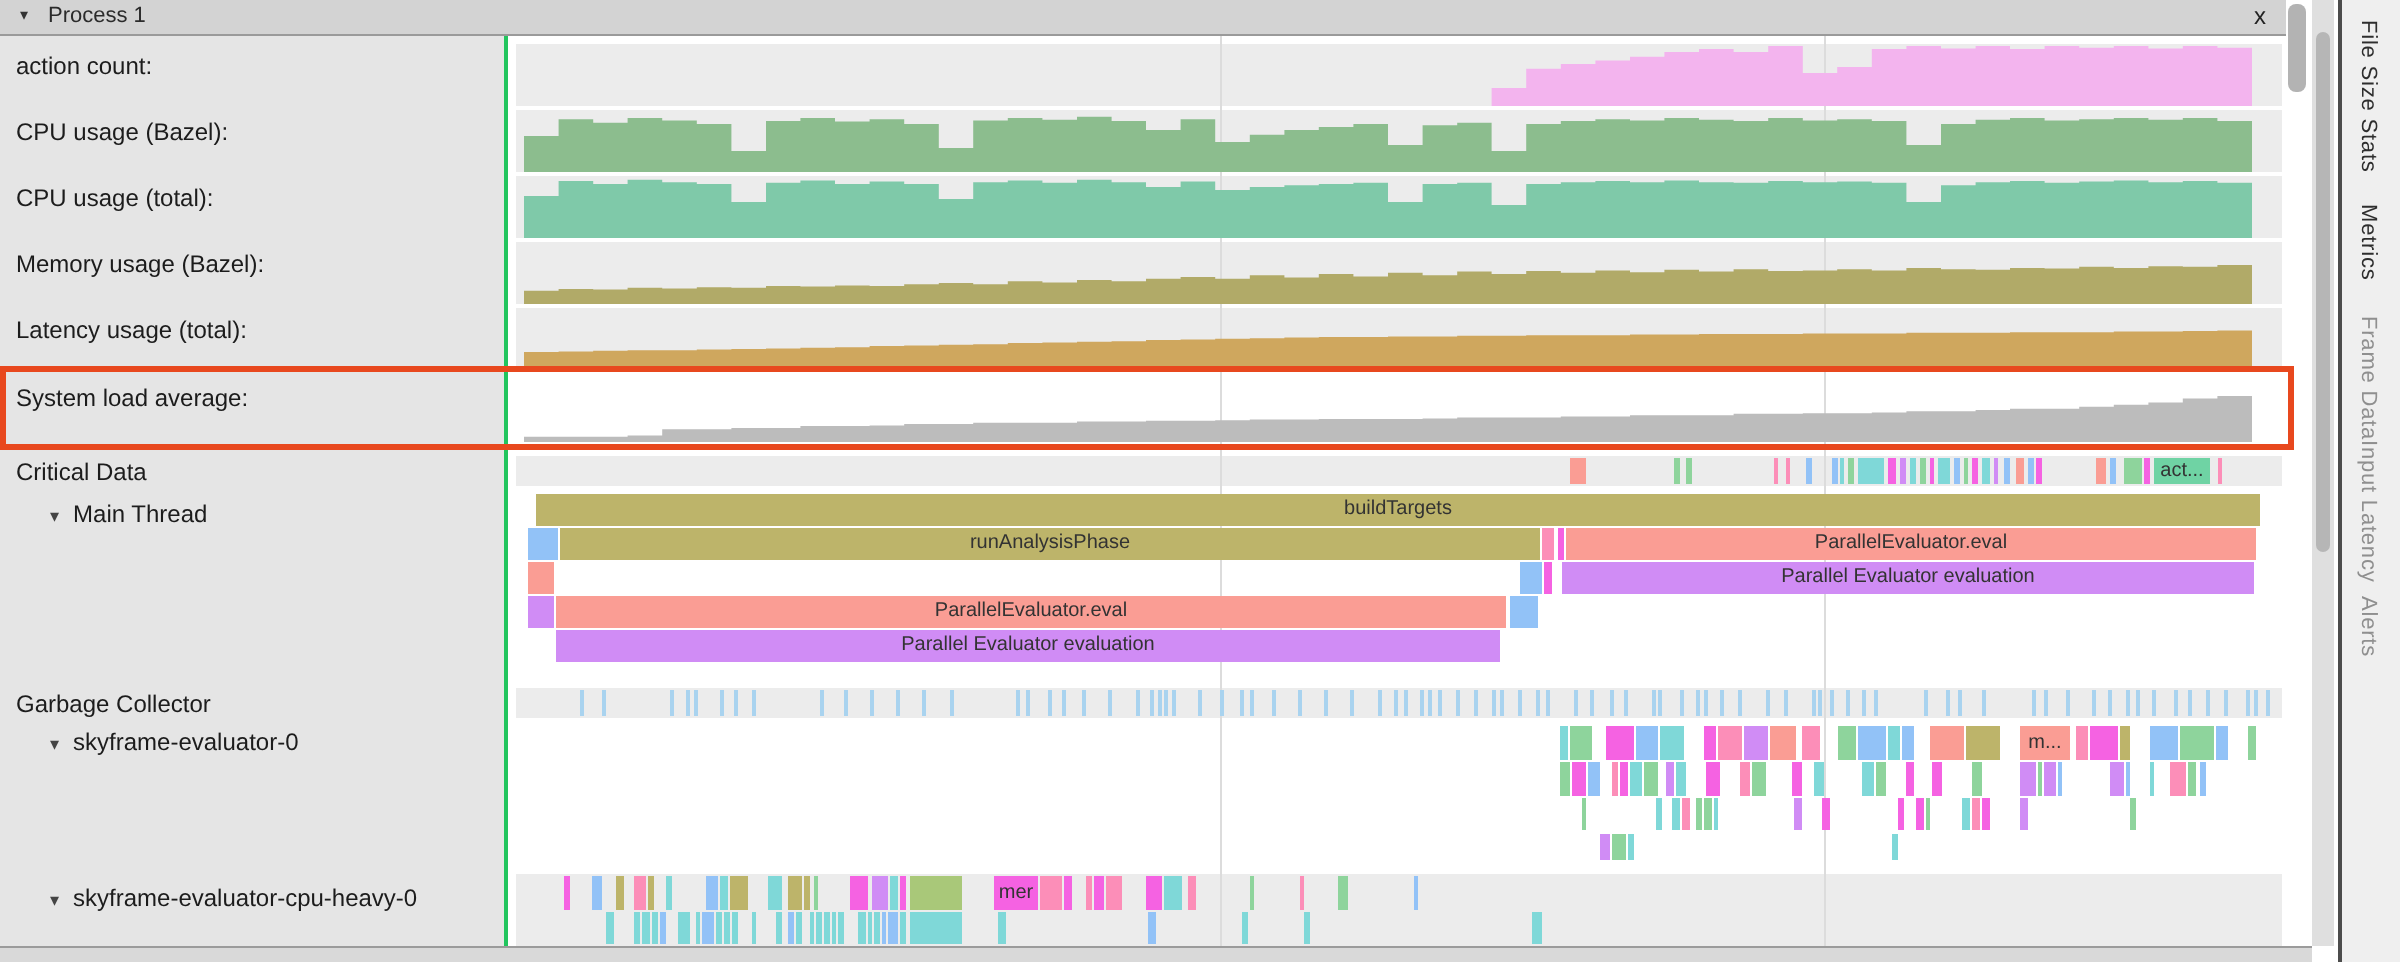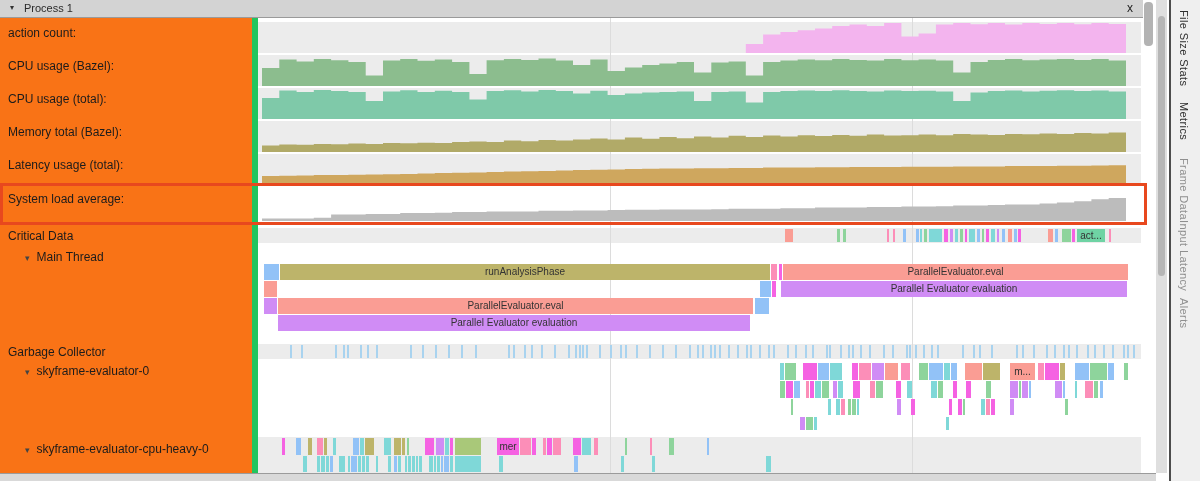--- a/index.html
+++ b/index.html
@@ -5,21 +5,21 @@
   html,body{margin:0;padding:0;background:#fff;}
   body{width:1200px;height:481px;overflow:hidden;font-family:"Liberation Sans",sans-serif;}
   .app{position:relative;width:1200px;height:481px;background:#fff;}
   .a{position:absolute;}
   
   .panel-header{left:0;top:0;width:1143px;height:17px;background:#d3d3d3;border-bottom:1px solid #9a9a9a;z-index:30;font-size:11px;color:#2b2b2b;}
   .panel-header .tri{position:absolute;left:10px;top:3px;font-size:8px;color:#333;}
   .panel-header .ttl{position:absolute;left:24px;top:2px;}
   .panel-header .cls{position:absolute;left:1127px;top:1px;font-size:12px;color:#222;cursor:pointer;}
   
-  .labels-col{left:0;top:18px;width:252px;height:455px;background:#f97316;border-right:6px solid #22c55e;z-index:20;}
+  .labels-col{left:0;top:18px;width:252px;height:455px;background:#e5e5e5;border-right:2px solid #22c55e;z-index:20;}
   .tlabel{position:absolute;font-size:12px;color:#1c1c1c;white-space:nowrap;}
   .tlabel .tri{font-size:9px;color:#444;margin-right:7px;}
   
   .track-area{left:253px;top:0;width:890px;height:473px;overflow:hidden;z-index:1;background:#fff;}
   .band{position:absolute;left:5px;width:883px;background:#ececec;}
   .gridline{position:absolute;top:18px;width:1px;height:455px;background:#dcdcdc;}
   .slice{position:absolute;font-size:10px;color:#333;text-align:center;overflow:hidden;white-space:nowrap;}
   .tick{position:absolute;width:2px;}
   
   .hbar{left:0;top:473px;width:1156px;height:8px;background:#d9d9d9;border-top:1px solid #9b9b9b;box-sizing:border-box;z-index:25;}
@@ -92,20 +92,21 @@
       <div class="slice" style="left: 749px; top: 229px; width: 3px; height: 13px; background: rgb(146, 194, 247); line-height: 13px;"></div>
       <div class="slice" style="left: 755px; top: 229px; width: 4px; height: 13px; background: rgb(250, 157, 148); line-height: 13px;"></div>
       <div class="slice" style="left: 761px; top: 229px; width: 3px; height: 13px; background: rgb(146, 194, 247); line-height: 13px;"></div>
       <div class="slice" style="left: 765px; top: 229px; width: 3px; height: 13px; background: rgb(245, 98, 226); line-height: 13px;"></div>
       <div class="slice" style="left: 795px; top: 229px; width: 5px; height: 13px; background: rgb(250, 157, 148); line-height: 13px;"></div>
       <div class="slice" style="left: 802px; top: 229px; width: 3px; height: 13px; background: rgb(146, 194, 247); line-height: 13px;"></div>
       <div class="slice" style="left: 809px; top: 229px; width: 9px; height: 13px; background: rgb(142, 212, 156); line-height: 13px;"></div>
       <div class="slice" style="left: 819px; top: 229px; width: 3px; height: 13px; background: rgb(245, 98, 226); line-height: 13px;"></div>
       <div class="slice" style="left: 824px; top: 229px; width: 28px; height: 13px; background: rgb(111, 211, 164); line-height: 13px;">act...</div>
       <div class="slice" style="left: 856px; top: 229px; width: 2px; height: 13px; background: rgb(252, 142, 184); line-height: 13px;"></div>
+      <div class="slice" style="left: 15px; top: 247px; width: 862px; height: 16px; background: rgb(189, 180, 106); line-height: 16px;">buildTargets</div>
       <div class="slice" style="left: 11px; top: 264px; width: 15px; height: 16px; background: rgb(146, 194, 247); line-height: 16px;"></div>
       <div class="slice" style="left: 27px; top: 264px; width: 490px; height: 16px; background: rgb(189, 180, 106); line-height: 16px;">runAnalysisPhase</div>
       <div class="slice" style="left: 518px; top: 264px; width: 6px; height: 16px; background: rgb(252, 142, 184); line-height: 16px;"></div>
       <div class="slice" style="left: 526px; top: 264px; width: 3px; height: 16px; background: rgb(245, 98, 226); line-height: 16px;"></div>
       <div class="slice" style="left: 530px; top: 264px; width: 345px; height: 16px; background: rgb(250, 157, 148); line-height: 16px;">ParallelEvaluator.eval</div>
       <div class="slice" style="left: 11px; top: 281px; width: 13px; height: 16px; background: rgb(250, 157, 148); line-height: 16px;"></div>
       <div class="slice" style="left: 507px; top: 281px; width: 11px; height: 16px; background: rgb(146, 194, 247); line-height: 16px;"></div>
       <div class="slice" style="left: 519px; top: 281px; width: 4px; height: 16px; background: rgb(245, 98, 226); line-height: 16px;"></div>
       <div class="slice" style="left: 528px; top: 281px; width: 346px; height: 16px; background: rgb(208, 140, 245); line-height: 16px;">Parallel Evaluator evaluation</div>
       <div class="slice" style="left: 11px; top: 298px; width: 13px; height: 16px; background: rgb(208, 140, 245); line-height: 16px;"></div>
@@ -332,21 +333,21 @@
       <div class="tick" style="left: 859.015px; top: 345px; height: 13px; background: rgb(169, 211, 239);"></div>
       <div class="tick" style="left: 869.85px; top: 345px; height: 13px; background: rgb(169, 211, 239);"></div>
       <div class="tick" style="left: 874.062px; top: 345px; height: 13px; background: rgb(169, 211, 239);"></div>
       <div class="tick" style="left: 880.425px; top: 345px; height: 13px; background: rgb(169, 211, 239);"></div>
     </div>
 
   <div class="a labels-col">
       <div class="tlabel" style="left: 8px; top: 8px;">action count:</div>
       <div class="tlabel" style="left: 8px; top: 41px;">CPU usage (Bazel):</div>
       <div class="tlabel" style="left: 8px; top: 74px;">CPU usage (total):</div>
-      <div class="tlabel" style="left: 8px; top: 107px;">Memory total (Bazel):</div>
+      <div class="tlabel" style="left: 8px; top: 107px;">Memory usage (Bazel):</div>
       <div class="tlabel" style="left: 8px; top: 140px;">Latency usage (total):</div>
       <div class="tlabel" style="left: 8px; top: 174px;">System load average:</div>
       <div class="tlabel" style="left: 8px; top: 211px;">Critical Data</div>
       <div class="tlabel" style="left: 25px; top: 232px; text-align: right;"><span class="tri">▾</span>Main Thread</div>
       <div class="tlabel" style="left: 8px; top: 327px;">Garbage Collector</div>
       <div class="tlabel" style="left: 25px; top: 346px;"><span class="tri">▾</span>skyframe-evaluator-0</div>
       <div class="tlabel" style="left: 25px; top: 424px;"><span class="tri">▾</span>skyframe-evaluator-cpu-heavy-0</div>
     </div>
 
   <div class="a panel-header">

